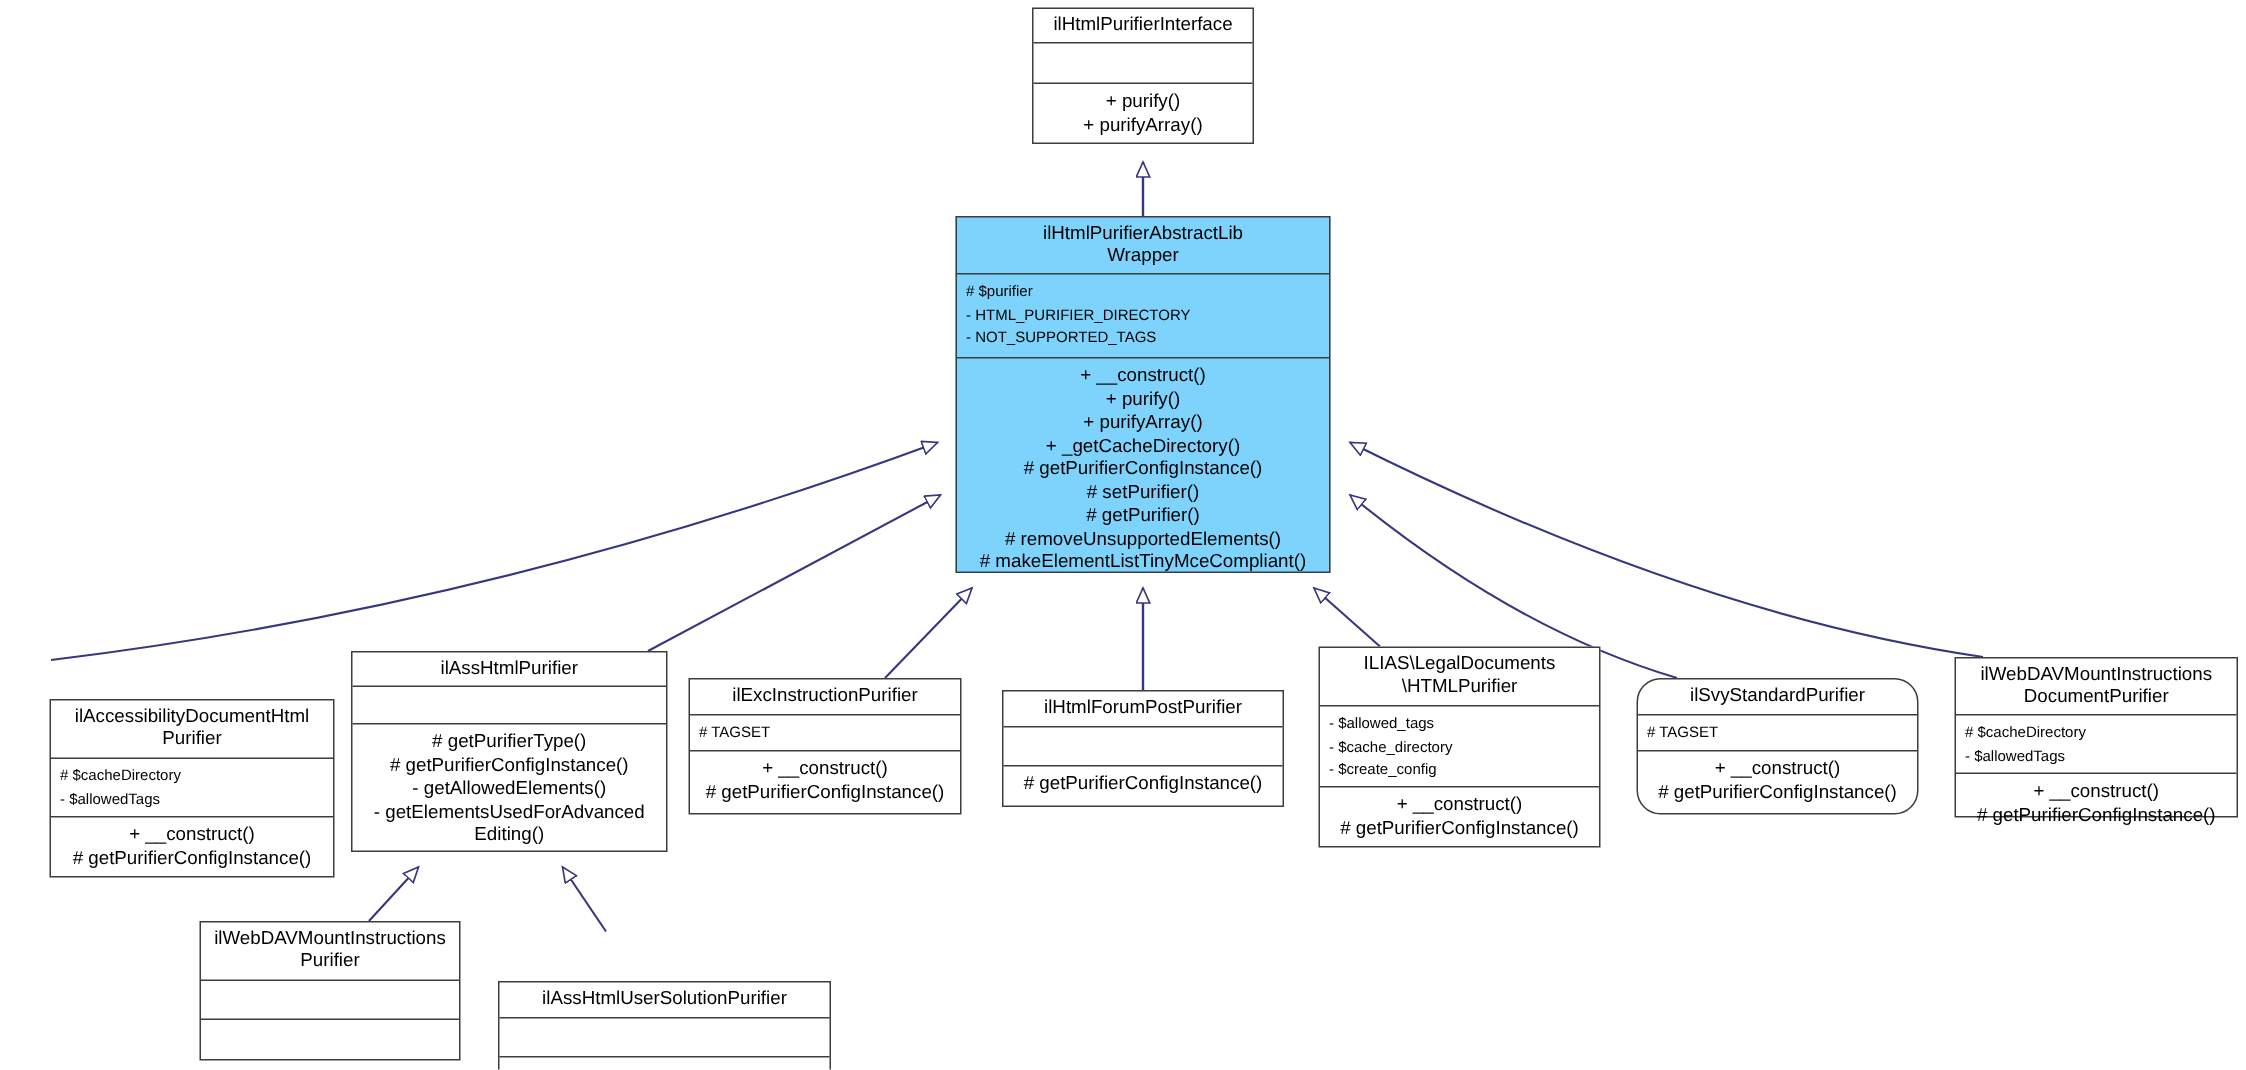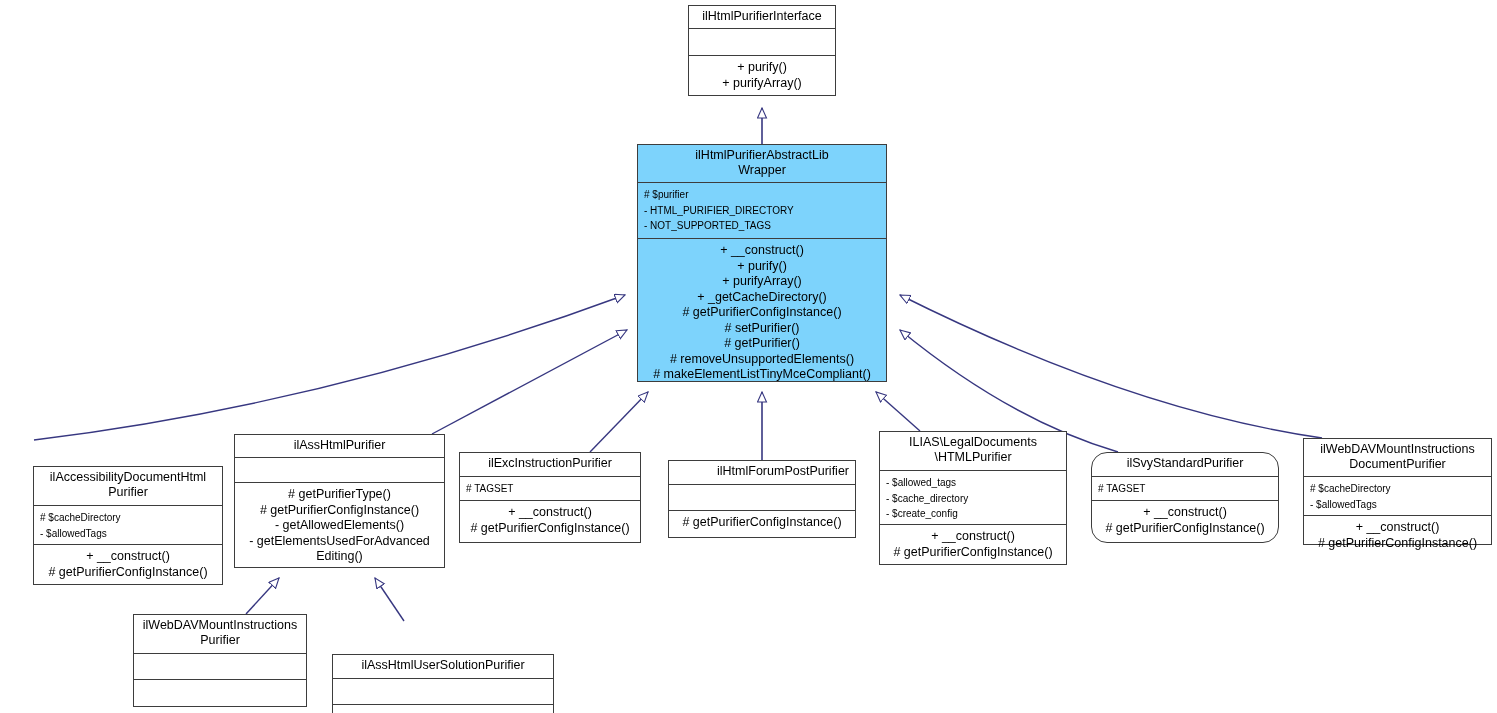--- a/index.html
+++ b/index.html
@@ -171,21 +171,21 @@
   </div>
 
   <div class="uml-class" style="left:459px; top:452px; width:182px; height:91px;">
     <div class="uml-title" style="height:24px;">ilExcInstructionPurifier</div>
     <div class="uml-attrs" style="height:24px;"># TAGSET</div>
     <div class="uml-ops">+ __construct()
 # getPurifierConfigInstance()</div>
   </div>
 
   <div class="uml-class" style="left:668px; top:460px; width:188px; height:78px;">
-    <div class="uml-title" style="height:24px;text-align:right;">ilHtmlForumPostPurifier</div>
+    <div class="uml-title" style="height:24px;">ilHtmlForumPostPurifier</div>
     <div class="uml-attrs empty" style="height:26px;"></div>
     <div class="uml-ops"># getPurifierConfigInstance()</div>
   </div>
 
   <div class="uml-class" style="left:879px; top:431px; width:188px; height:134px;">
     <div class="uml-title" style="height:39px;">ILIAS\LegalDocuments
 \HTMLPurifier</div>
     <div class="uml-attrs" style="height:54px;">- $allowed_tags
 - $cache_directory
 - $create_config</div>

